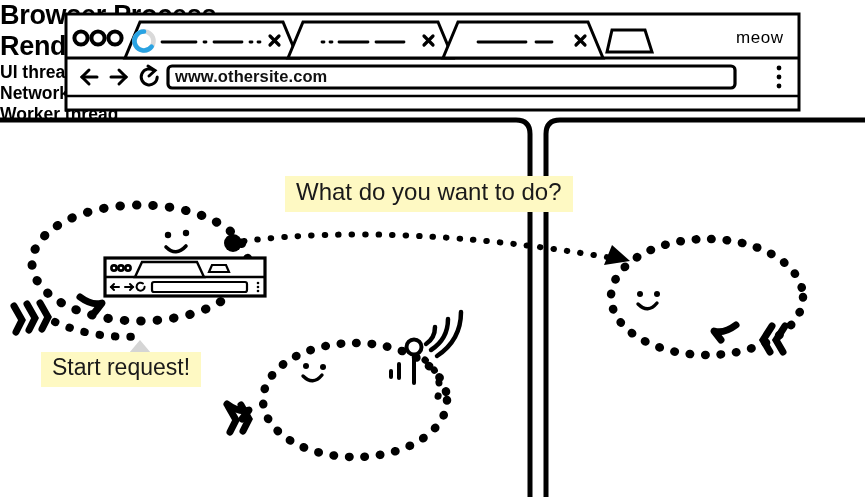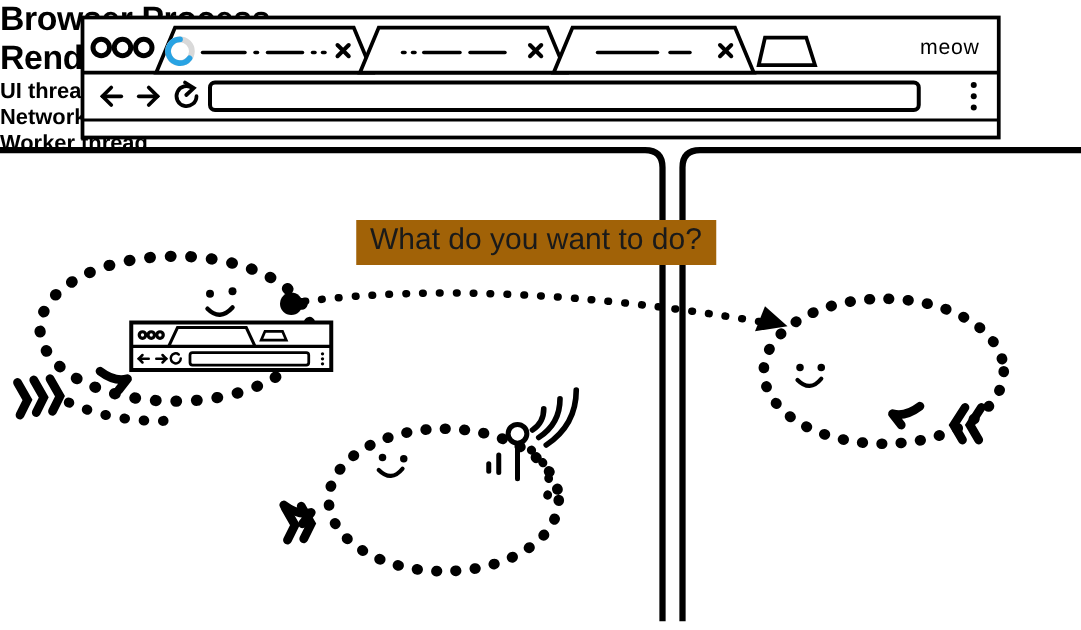--- a/index.html
+++ b/index.html
@@ -2,21 +2,21 @@
 <html><head>
 <meta charset="utf-8">
 <style>
   html,body{margin:0;padding:0;background:#ffffff;}
   body{width:865px;height:504px;position:relative;overflow:hidden;
        font-family:"Liberation Sans","DejaVu Sans",sans-serif;color:#000;}
   #stage{position:absolute;left:0;top:0;width:865px;height:504px;}
   svg.layer{position:absolute;left:0;top:0;width:865px;height:504px;overflow:visible;}
   .proc-title{font-size:27px;font-weight:700;letter-spacing:-0.3px;}
   .thread-label{font-size:17.5px;font-weight:700;}
-  .bubble{position:absolute;background:#a16207;color:#1a1a1a;
+  .bubble{position:absolute;background:#fef9c3;color:#1a1a1a;
           font-size:24px;padding:3px 11px 6px 11px;white-space:nowrap;line-height:1.12;}
   .bubble.small{font-size:23px;}
   .urlbar-text{position:absolute;font-size:16.5px;font-weight:700;color:#111;letter-spacing:.1px;}
   .meow{position:absolute;font-size:17px;font-weight:400;letter-spacing:.6px;}
 </style>
 </head>
 <body>
 
 <div id="stage">
 
@@ -101,20 +101,21 @@
 
     <rect x="168" y="66" width="567" height="22" rx="4" fill="#fff" stroke="#000" stroke-width="3.2"></rect>
 
     <g fill="#000">
       <circle cx="779" cy="68" r="2.4"></circle>
         <circle cx="779" cy="77" r="2.4"></circle>
         <circle cx="779" cy="86" r="2.4"></circle>
     </g>
   </svg>
 
+  <div class="urlbar-text" style="left:175px;top:67px;" title="Search or type URL">www.othersite.com</div>
 
   <div class="meow" style="left:736px;top:28px;">meow</div>
 
   <svg class="layer" viewBox="0 0 865 504">
 
     <path d="M-20 497 L-20 134 Q-20 120 -6 120 L516 120 Q530 120 530 134 L530 497" fill="none" stroke="#000" stroke-width="5"></path>
 
     <path d="M546 497 L546 134 Q546 120 560 120 L885 120" fill="none" stroke="#000" stroke-width="5"></path>
 
     <g>
@@ -208,14 +209,20 @@
   <div class="proc-title" style="left:584px;top:138px;">Renderer Process</div>
 
   <div class="thread-label" style="left:136px;top:303px;">UI thread</div>
 
   <div class="thread-label" style="left:369px;top:428px;">Network thread</div>
 
   <div class="thread-label" style="left:671px;top:268px;">Worker thread</div>
 
   <div class="bubble" style="left:285px;top:176px;">What do you want to do?</div>
 
+  <div style="position:absolute;left:41px;top:352px;">
+    <svg width="210" height="16" style="position:absolute;left:88px;top:-10px;overflow:visible;">
+      <polygon points="0,11 11,-2 22,11" fill="#d5d5d5"></polygon>
+    </svg>
+    <div class="bubble small" style="position:relative;left:0;top:0;">Start request!</div>
+  </div>
 
 </div>
 
 </body></html>

